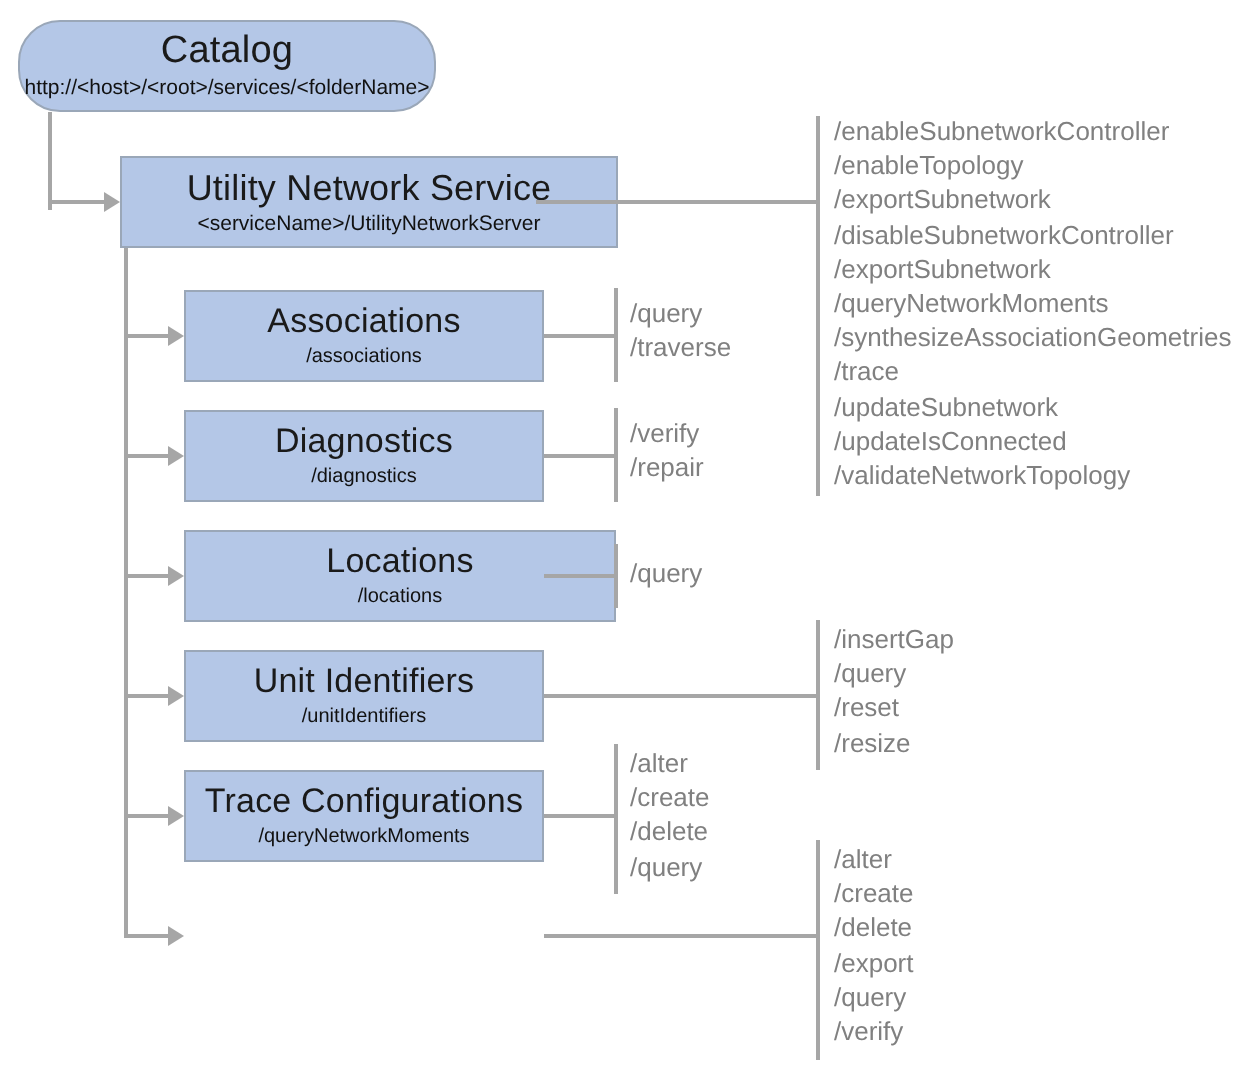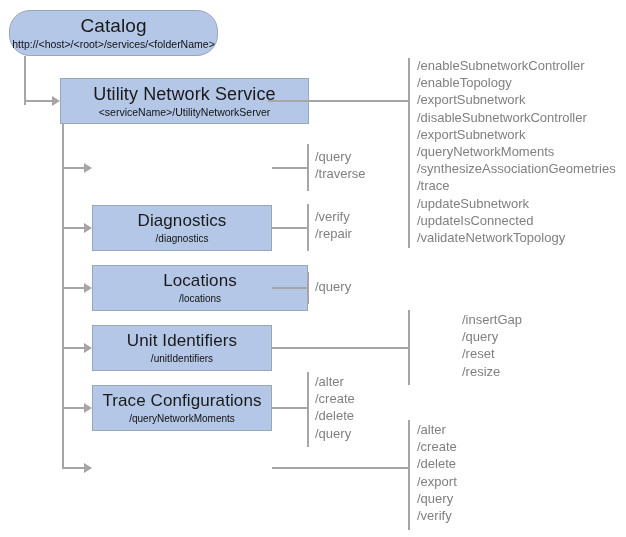--- a/index.html
+++ b/index.html
@@ -96,20 +96,24 @@
       <div>/trace</div>
       <div>/updateSubnetwork</div>
       <div>/updateIsConnected</div>
       <div>/validateNetworkTopology</div>
     </div>
 
   <div class="ln-v" style="left:62px;top:124px;height:344px;"></div>
 
   <div class="ln-h" style="left:62px;top:167px;width:22px;"></div>
   <div class="arrow" style="left:84px;top:163px;"></div>
+  <div class="node" style="left:92px;top:145px;width:180px;height:46px;">
+    <div class="title">Associations</div>
+    <div class="sub">/associations</div>
+  </div>
   <div class="ln-h" style="left:272px;top:167px;width:36px;"></div>
   <div class="bracket" style="left:307px;top:144px;height:47px;"></div>
   <div class="ops" style="left:315px;top:148px;">
       <div>/query</div>
       <div>/traverse</div>
     </div>
 
   <div class="ln-h" style="left:62px;top:227px;width:22px;"></div>
   <div class="arrow" style="left:84px;top:223px;"></div>
   <div class="node" style="left:92px;top:205px;width:180px;height:46px;">
@@ -136,21 +140,21 @@
     </div>
 
   <div class="ln-h" style="left:62px;top:347px;width:22px;"></div>
   <div class="arrow" style="left:84px;top:343px;"></div>
   <div class="node" style="left:92px;top:325px;width:180px;height:46px;align-items:center;">
     <div class="title">Unit Identifiers</div>
     <div class="sub">/unitIdentifiers</div>
   </div>
   <div class="ln-h" style="left:272px;top:347px;width:137px;"></div>
   <div class="bracket" style="left:408px;top:310px;height:75px;"></div>
-  <div class="ops" style="left:417px;top:311px;margin-left:45px;">
+  <div class="ops" style="left:417px;top:311px;">
       <div>/insertGap</div>
       <div>/query</div>
       <div>/reset</div>
       <div>/resize</div>
     </div>
 
   <div class="ln-h" style="left:62px;top:407px;width:22px;"></div>
   <div class="arrow" style="left:84px;top:403px;"></div>
   <div class="node" style="left:92px;top:385px;width:180px;height:46px;text-align:right;">
     <div class="title">Trace Configurations</div>

